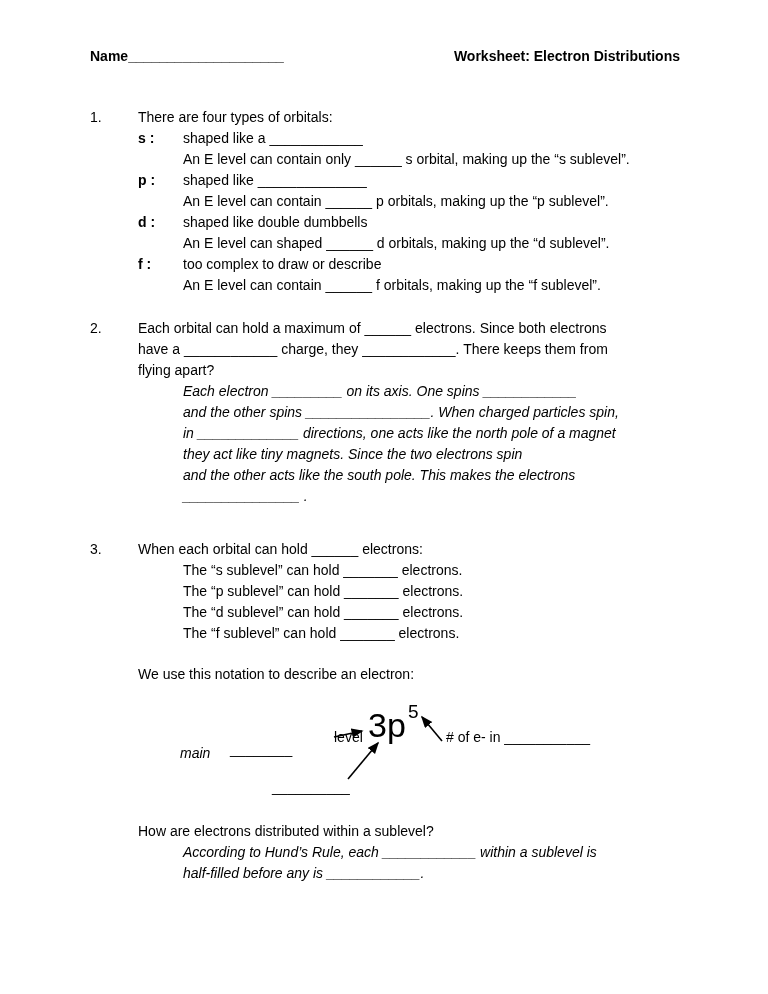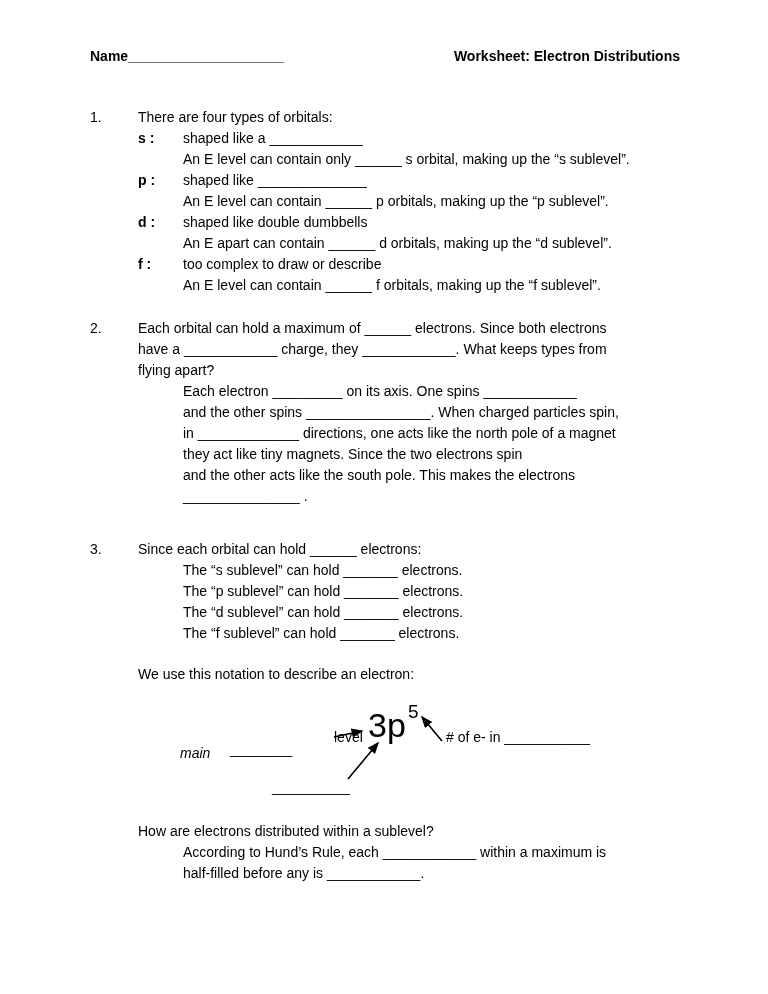--- a/index.html
+++ b/index.html
@@ -10,21 +10,21 @@
     background: #ffffff;
     font-family: "Liberation Sans", sans-serif;
     font-size: 14px;
     line-height: 21px;
     color: #000000;
     padding: 46px 88px 0 90px;
     box-sizing: border-box;
     overflow: hidden;
   }
   .bold { font-weight: bold; }
-  .italic { }
+  .italic { font-style: italic; }
   .line { white-space: nowrap; }
   .header { display: flex; justify-content: space-between; font-weight: bold; }
   .question { display: flex; }
   .q-num { width: 48px; flex: 0 0 48px; }
   .q-content { flex: 1; min-width: 0; }
   .orb-row { display: flex; white-space: nowrap; }
   .orb-letter { width: 45px; flex: 0 0 45px; font-weight: bold; }
   .indent { margin-left: 45px; }
   .q1 { margin-top: 40px; }
   .q2 { margin-top: 22px; }
@@ -71,51 +71,51 @@
       <div class="orb-row">
         <span class="orb-letter">p :</span>
         <span class="line">shaped like ______________</span>
       </div>
       <div class="line indent">An E level can contain ______ p orbitals, making up the “p sublevel”.</div>
 
       <div class="orb-row">
         <span class="orb-letter">d :</span>
         <span class="line">shaped like double dumbbells</span>
       </div>
-      <div class="line indent">An E apart can contain ______ d orbitals, making up the “d sublevel”.</div>
+      <div class="line indent">An E level can shaped ______ d orbitals, making up the “d sublevel”.</div>
 
       <div class="orb-row">
         <span class="orb-letter">f :</span>
         <span class="line">too complex to draw or describe</span>
       </div>
       <div class="line indent">An E level can contain ______ f orbitals, making up the “f sublevel”.</div>
     </div>
   </div>
 
   <div class="question q2">
     <div class="q-num">2.</div>
     <div class="q-content">
       <div class="line">Each orbital can hold a maximum of ______ electrons.  Since both electrons</div>
-      <div class="line">have a ____________ charge, they ____________.  What keeps types from</div>
+      <div class="line">have a ____________ charge, they ____________.  There keeps them from</div>
       <div class="line">flying apart?</div>
       <div class="indent">
         <div class="line italic">Each electron _________ on its axis.  One spins ____________</div>
         <div class="line italic">and the other spins ________________.  When charged particles spin,</div>
         <div class="line italic">in _____________ directions, one acts like the north pole of a magnet</div>
         <div class="line italic">they act like tiny magnets.  Since the two electrons spin</div>
         <div class="line italic">and the other acts like the south pole.  This makes the electrons</div>
         <div class="line italic">_______________ .</div>
       </div>
     </div>
   </div>
 
   <div class="question q3">
     <div class="q-num">3.</div>
     <div class="q-content">
-      <div class="line">Since each orbital can hold ______ electrons:</div>
+      <div class="line">When each orbital can hold ______ electrons:</div>
       <div class="indent">
         <div class="line">The “s sublevel” can hold _______ electrons.</div>
         <div class="line">The “p sublevel” can hold _______ electrons.</div>
         <div class="line">The “d sublevel” can hold _______ electrons.</div>
         <div class="line">The “f sublevel” can hold _______ electrons.</div>
       </div>
     </div>
   </div>
 
   <div class="line notation-intro">We use this notation to describe an electron:</div>
@@ -136,19 +136,19 @@
       </defs>
       <line x1="154" y1="38" x2="182" y2="32" stroke="#000" stroke-width="1.6" marker-end="url(#ah)"></line>
       <line x1="262" y1="42" x2="242" y2="18" stroke="#000" stroke-width="1.6" marker-end="url(#ah)"></line>
       <line x1="168" y1="80" x2="198" y2="44" stroke="#000" stroke-width="1.6" marker-end="url(#ah)"></line>
     </svg>
   </div>
 
   <div class="hund">
     <div class="line">How are electrons distributed within a sublevel?</div>
     <div class="italic-block">
-      <div class="line italic">According to Hund’s Rule, each ____________ within a maximum is</div>
+      <div class="line italic">According to Hund’s Rule, each ____________ within a sublevel is</div>
       <div class="line italic">half-filled before any is ____________.</div>
     </div>
   </div>
 
 
 </div>
 
 </body></html>

